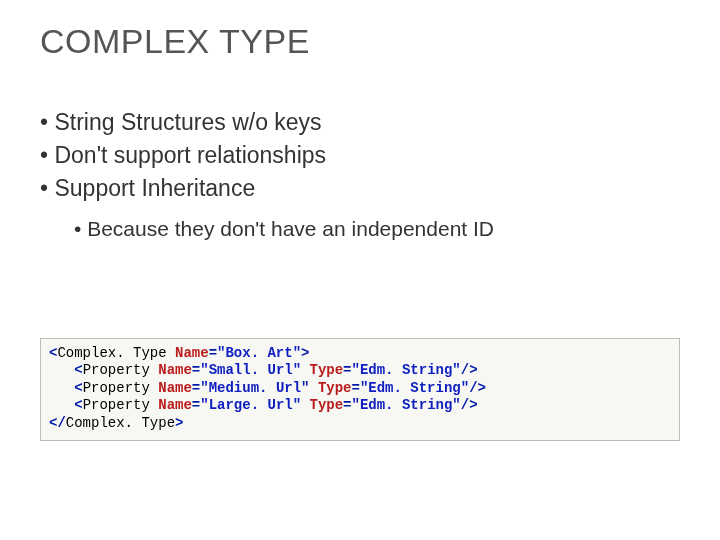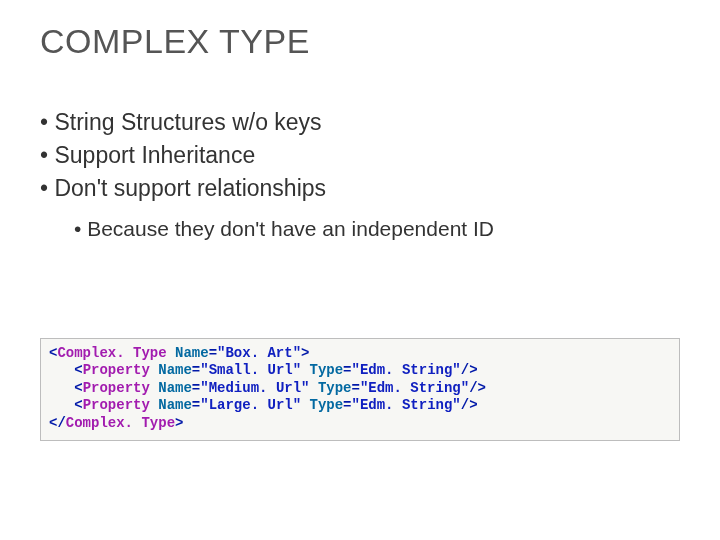--- a/index.html
+++ b/index.html
@@ -70,37 +70,37 @@
     margin-top: 78px;
     border: 1px solid #bdbdbd;
     background: #f7f7f4;
     padding: 6px 8px 8px 8px;
     font-family: Consolas, "Courier New", monospace;
     font-size: 14px;
     line-height: 1.25;
     white-space: pre;
     color: #222;
   }
-  .tag  { color: #a21caf; font-weight: bold; }
-  .attr { color: #0369a1; font-weight: bold; }
+  .tag  { color: #000000; font-weight: normal; }
+  .attr { color: #b91c1c; font-weight: bold; }
   .str  { color: #1020c0; font-weight: bold; }
   .pun  { color: #0018a8; font-weight: bold; }
 </style>
 </head>
 <body>
 
 <div class="slide">
 
   <h1 class="title">COMPLEX TYPE</h1>
   <div class="underline"></div>
 
   <ul class="bullets">
     <li>String Structures w/o keys</li>
+    <li>Don't support relationships</li>
     <li>Support Inheritance</li>
-    <li>Don't support relationships</li>
   </ul>
   <ul class="sub">
     <li>Because they don't have an independent ID</li>
   </ul>
 
   <div class="codebox"><span class="pun">&lt;</span><span class="tag">Complex. Type</span> <span class="attr">Name</span><span class="pun">=</span><span class="str">"Box. Art"</span><span class="pun">&gt;</span>
    <span class="pun">&lt;</span><span class="tag">Property</span> <span class="attr">Name</span><span class="pun">=</span><span class="str">"Small. Url"</span> <span class="attr">Type</span><span class="pun">=</span><span class="str">"Edm. String"</span><span class="pun">/&gt;</span>
    <span class="pun">&lt;</span><span class="tag">Property</span> <span class="attr">Name</span><span class="pun">=</span><span class="str">"Medium. Url"</span> <span class="attr">Type</span><span class="pun">=</span><span class="str">"Edm. String"</span><span class="pun">/&gt;</span>
    <span class="pun">&lt;</span><span class="tag">Property</span> <span class="attr">Name</span><span class="pun">=</span><span class="str">"Large. Url"</span> <span class="attr">Type</span><span class="pun">=</span><span class="str">"Edm. String"</span><span class="pun">/&gt;</span>
 <span class="pun">&lt;/</span><span class="tag">Complex. Type</span><span class="pun">&gt;</span></div>

